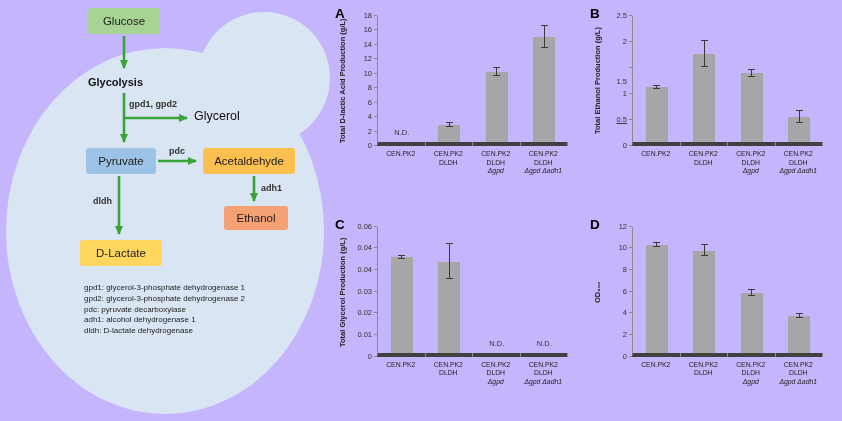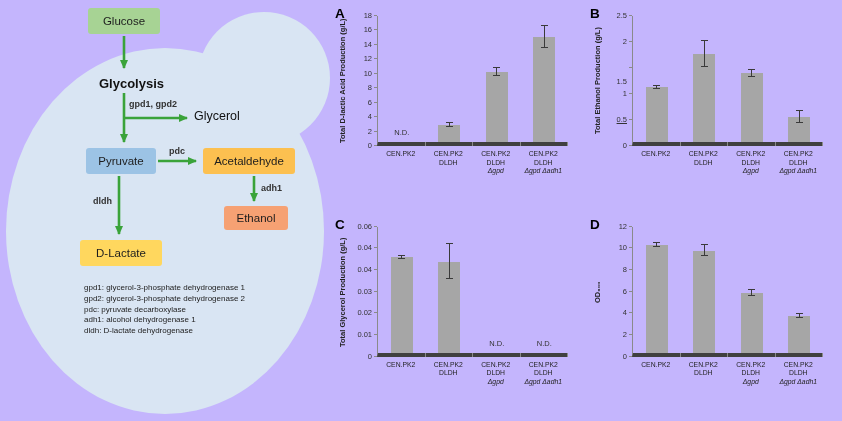--- a/index.html
+++ b/index.html
@@ -14,21 +14,21 @@
   .arrows{position:absolute;left:0;top:0;}
   .arrow{stroke:var(--arrow,#3aa33a);stroke-width:2.6;}
   .ah{fill:var(--arrow,#3aa33a);}
   .node{position:absolute;display:flex;align-items:center;justify-content:center;border-radius:3px;font-size:11.5px;color:#1d1d1d;}
   .node-glucose{left:88px;top:8px;width:72px;height:26px;background:var(--glucose-box,#a7d394);}
   .node-pyruvate{left:86px;top:148px;width:70px;height:26px;background:var(--pyruvate-box,#9cc3e5);}
   .node-acetaldehyde{left:203px;top:148px;width:92px;height:26px;background:var(--acetaldehyde-box,#fcc050);}
   .node-ethanol{left:224px;top:206px;width:64px;height:24px;background:var(--ethanol-box,#f6a173);}
   .node-dlactate{left:80px;top:240px;width:82px;height:26px;background:var(--dlactate-box,#ffd75e);}
   .txt{position:absolute;color:#111;white-space:nowrap;}
-  .glycolysis{left:88px;top:76px;width:76px;text-align:right;font-weight:bold;font-size:13px;}
+  .glycolysis{left:88px;top:76px;width:76px;text-align:left;font-weight:bold;font-size:11px;}
   .glycerol{left:194px;top:109px;font-size:12.5px;}
   .elabel{position:absolute;font-size:9px;color:#333;white-space:nowrap;font-weight:bold;}
   .lbl-gpd{left:129px;top:99px;}
   .lbl-pdc{left:169px;top:146px;}
   .lbl-adh1{left:261px;top:183px;}
   .lbl-dldh{left:93px;top:196px;}
   .legend{position:absolute;left:84px;top:283px;font-size:8px;line-height:10.8px;color:#222;}
   .legend div{white-space:nowrap;}
 
   

